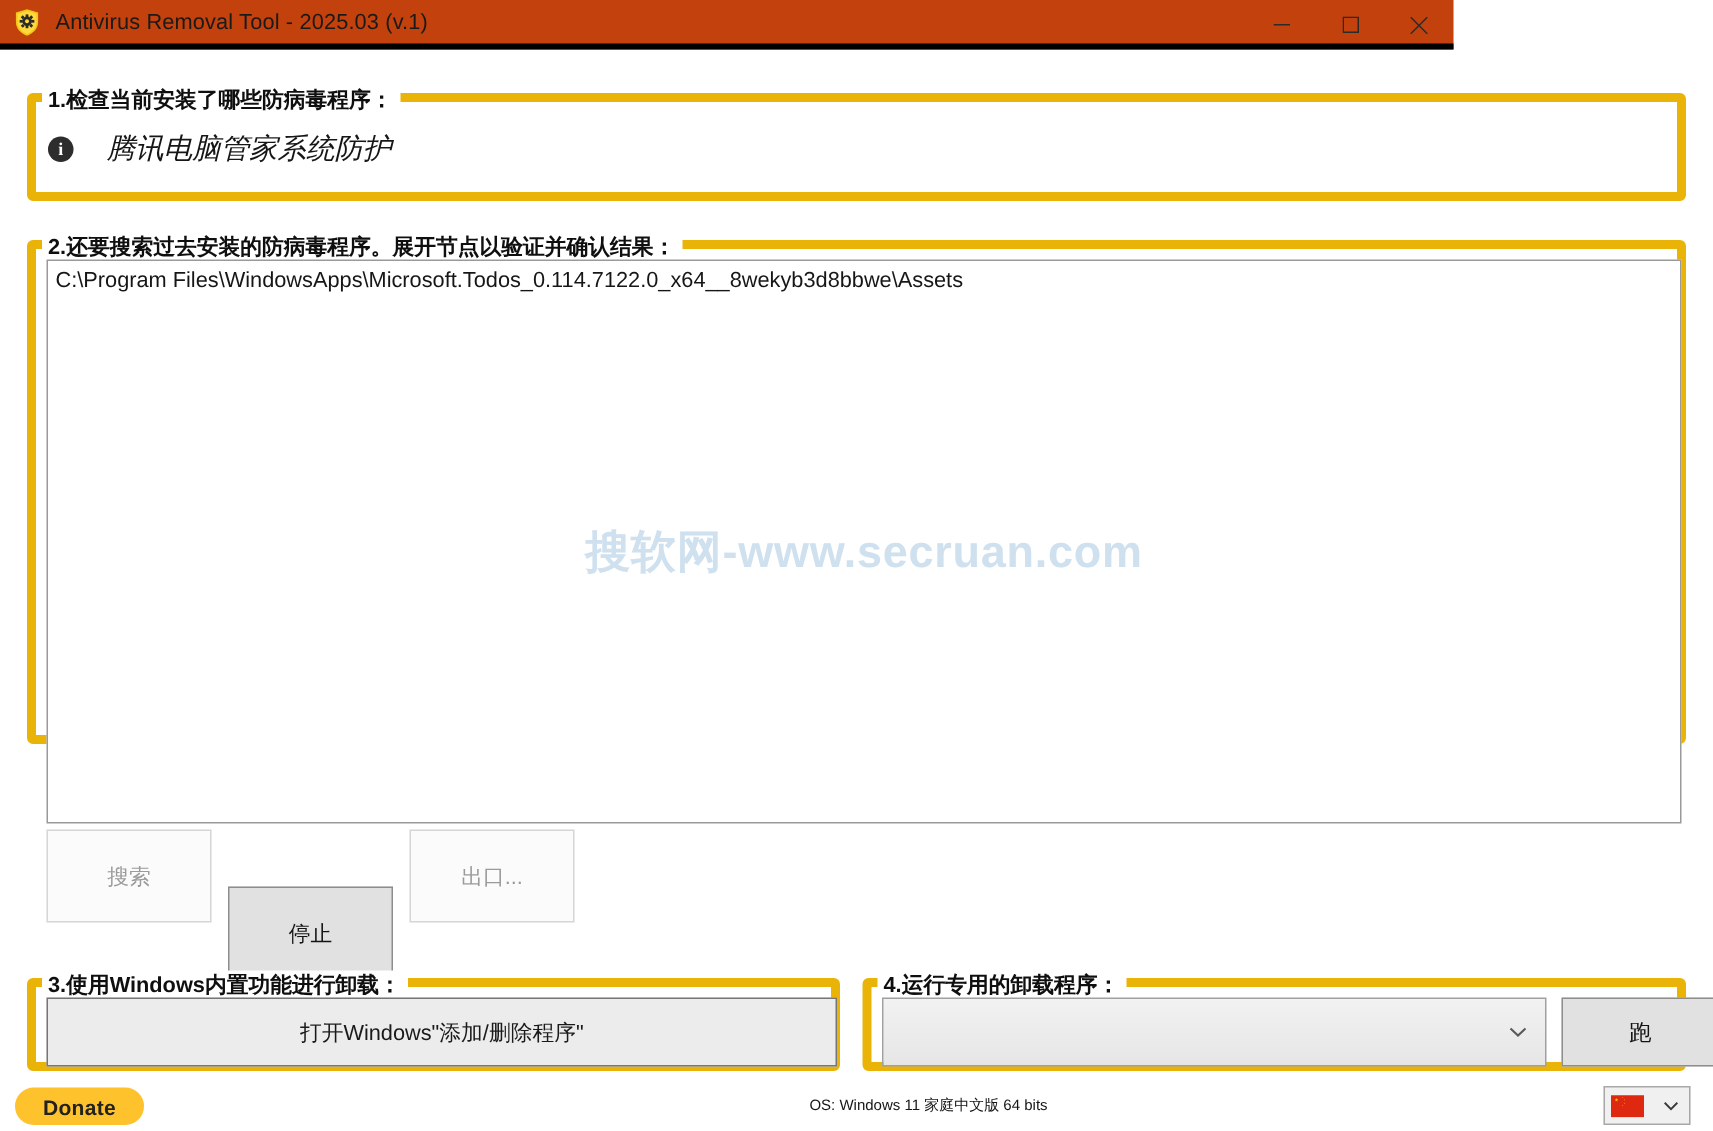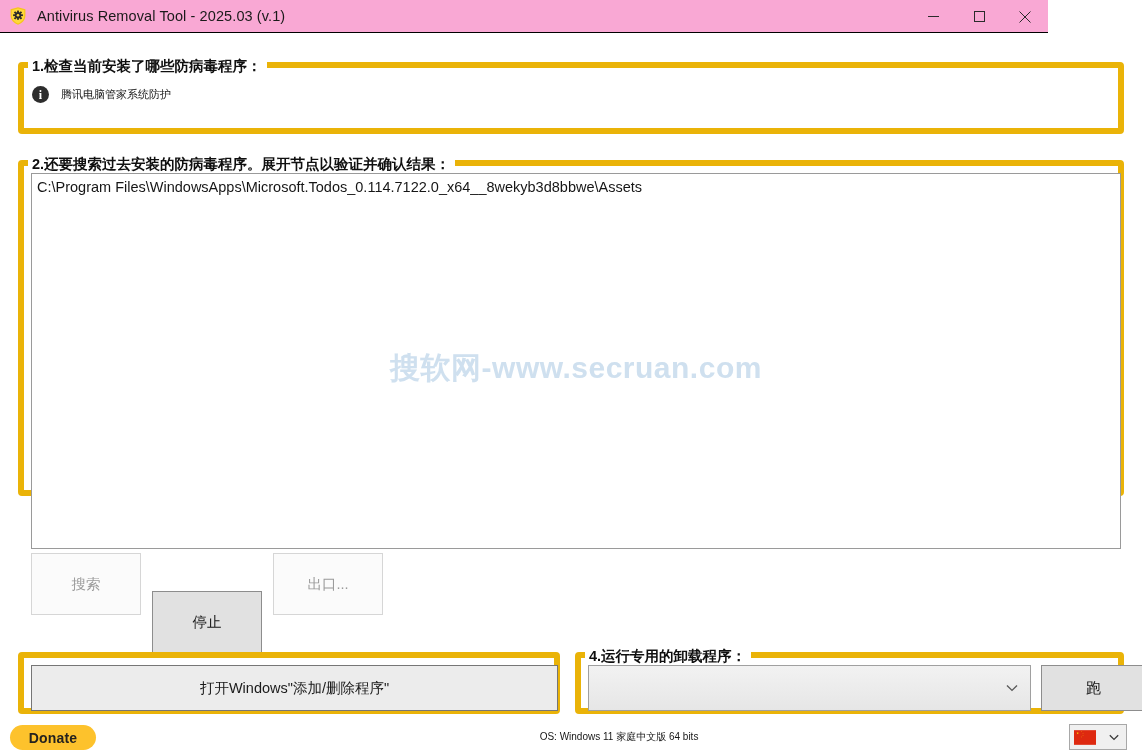--- a/index.html
+++ b/index.html
@@ -15,24 +15,24 @@
     font-family: "Liberation Sans", "DejaVu Sans", sans-serif;
     color: #141414;
     position: relative;
     -webkit-font-smoothing: antialiased;
   }
 
   
   .titlebar {
     position: absolute;
     top: 0; left: 0;
-    width: 1048px;
+    width: 969px;
     height: 33px;
-    background: #f9a8d4;
-    border-bottom: 1px solid #000000;
+    background: #c2410c;
+    border-bottom: 4px solid #000000;
     display: flex;
     align-items: center;
     box-sizing: border-box;
   }
   .title-icon {
     width: 20px; height: 20px;
     margin-left: 8px;
     margin-right: 9px;
     flex: 0 0 auto;
     display: block;
@@ -99,24 +99,25 @@
     font-size: 12px;
     font-weight: bold;
     font-family: "Liberation Serif", serif;
     display: flex;
     align-items: center;
     justify-content: center;
     line-height: 1;
     flex: 0 0 auto;
   }
   .av-name {
-    margin-left: 12px;
-    font-size: 11px;
+    margin-left: 22px;
+    font-size: 19px;
     color: #161616;
     white-space: nowrap;
+    font-style: italic;
   }
 
   
   .treeview {
     position: absolute;
     left: 7px; top: 7px;
     width: 1090px;
     height: 376px;
     border: 1px solid #9a9a9a;
     background: #ffffff;
@@ -344,20 +345,21 @@
   </div>
 
   <div class="btn-row">
     <div class="wbtn">搜索</div>
     <div class="wbtn enabled">停止</div>
     <div class="wbtn">出口...</div>
   </div>
 </div>
 
 <div class="groupbox" id="gb3">
+  <span class="gb-legend">3.使用Windows内置功能进行卸载：</span>
   <div class="wide-btn">打开Windows"添加/删除程序"</div>
 </div>
 
 <div class="groupbox" id="gb4">
   <span class="gb-legend">4.运行专用的卸载程序：</span>
   <div class="combo" title="">
     <svg class="chev" viewBox="0 0 12 8">
       <path d="M1 1.6 L6 6.4 L11 1.6" fill="none" stroke="#5a5a5a" stroke-width="1.4"></path>
     </svg>
   </div>

